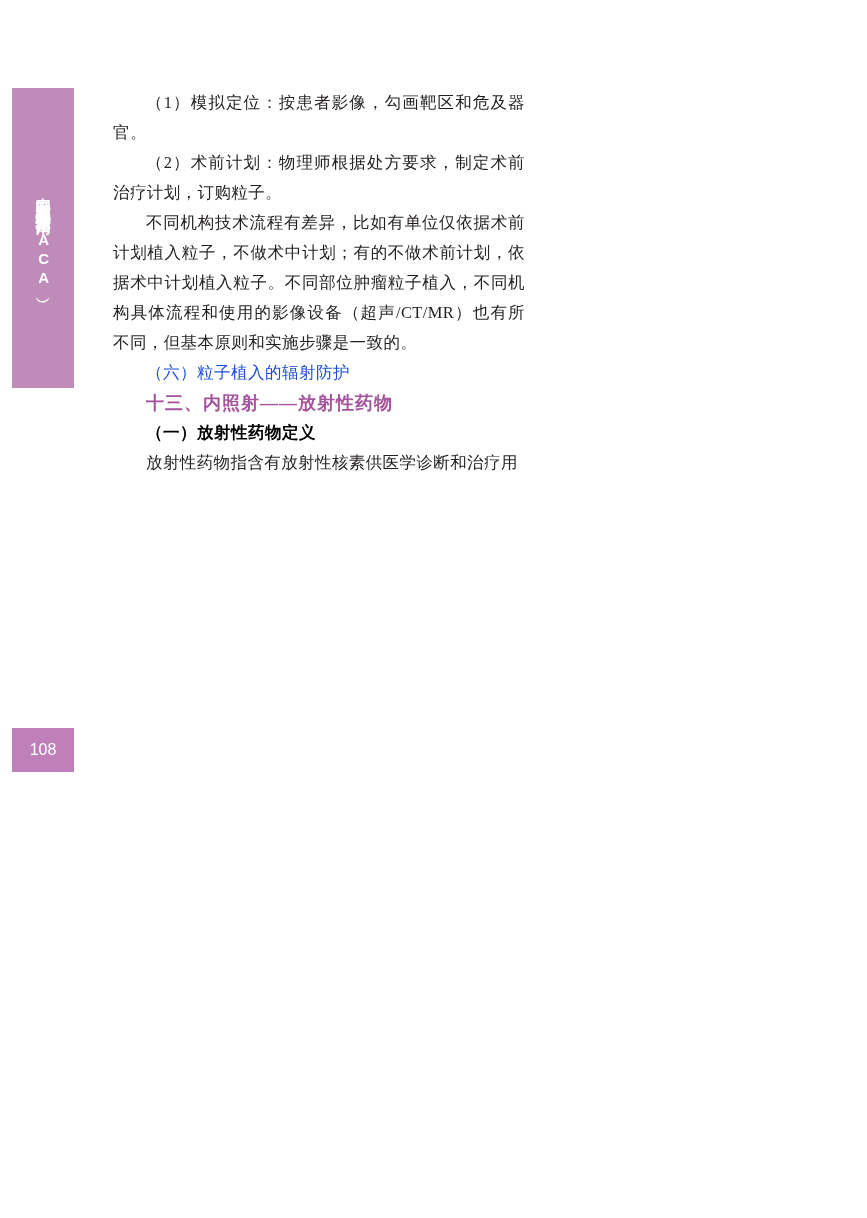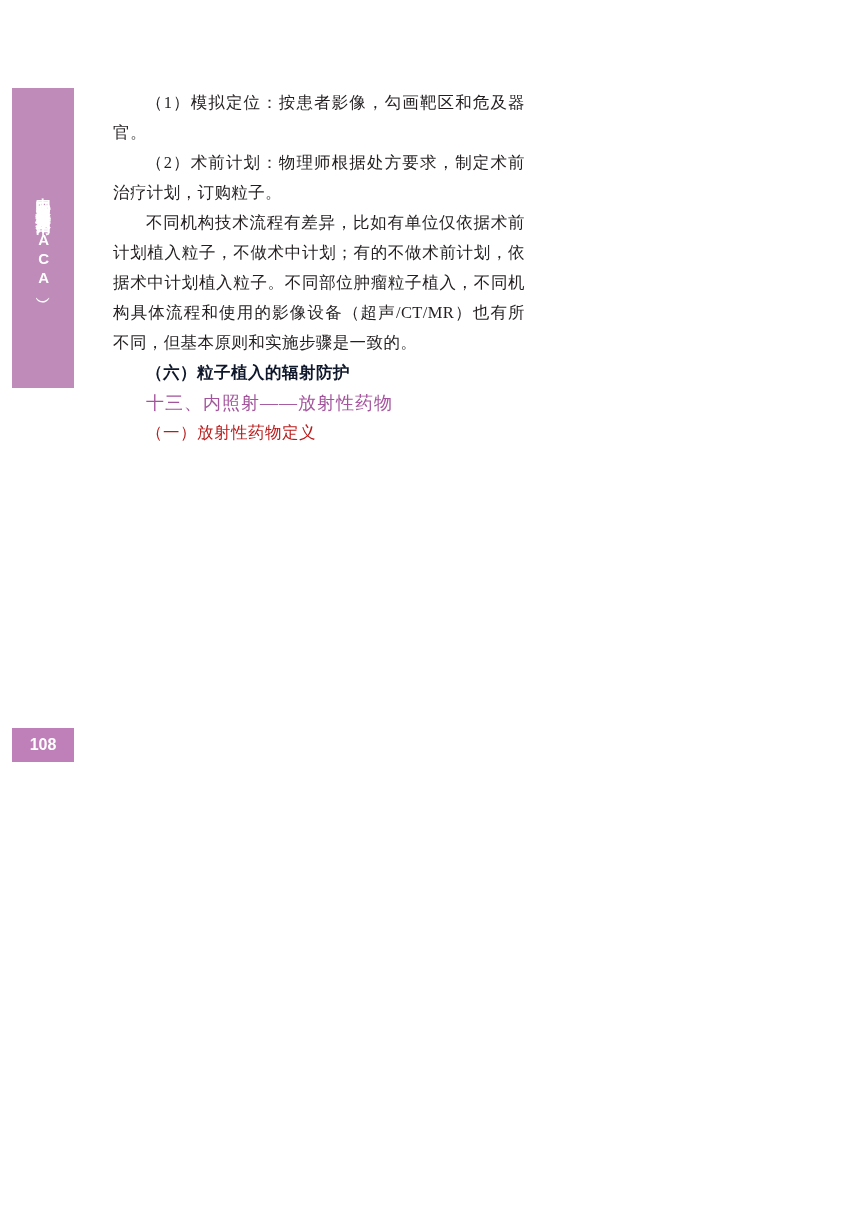--- a/index.html
+++ b/index.html
@@ -38,28 +38,28 @@
     font-family: "Liberation Sans", sans-serif;
     white-space: nowrap;
   }
 
   
   .page-badge {
     position: absolute;
     left: 12px;
     top: 728px;
     width: 62px;
-    height: 34px;
+    height: 44px;
     background: #bf7fb8;
     color: #ffffff;
     display: flex;
     align-items: center;
     justify-content: center;
     font-size: 16px;
-    font-weight: bold;
+    font-weight: normal;
     font-family: "Liberation Sans", sans-serif;
   }
 
   
   .content {
     position: absolute;
     left: 113px;
     top: 88px;
     width: 412px;
     color: #231f20;
@@ -72,39 +72,39 @@
     text-align: justify;
     text-justify: inter-ideograph;
     letter-spacing: 0.4px;
   }
   .para.indent {
     text-indent: 33px;
   }
 
   .sub-head {
     margin: 0;
-    color: #0f172a;
-    font-weight: bold;
+    color: #1d4ed8;
+    font-weight: normal;
     text-indent: 33px;
     letter-spacing: 0.5px;
   }
 
   .section-head {
     margin: 0;
     color: #a4549d;
-    font-weight: normal;
+    font-weight: bold;
     font-size: 18px;
     text-indent: 33px;
     letter-spacing: 1px;
   }
 
   .sub-head2 {
     margin: 0;
-    color: #b91c1c;
-    font-weight: normal;
+    color: #000000;
+    font-weight: bold;
     text-indent: 33px;
     letter-spacing: 0.5px;
   }
 </style>
 </head>
 <body>
 
 <div class="side-tab">
   <span class="side-tab-text">中国肿瘤整合诊治技术指南（CACA）</span>
 </div>
@@ -115,13 +115,14 @@
 
 <div class="content">
   <p class="para indent">（1）模拟定位：按患者影像，勾画靶区和危及器官。</p>
   <p class="para indent">（2）术前计划：物理师根据处方要求，制定术前治疗计划，订购粒子。</p>
   <p class="para indent">不同机构技术流程有差异，比如有单位仅依据术前计划植入粒子，不做术中计划；有的不做术前计划，依据术中计划植入粒子。不同部位肿瘤粒子植入，不同机构具体流程和使用的影像设备（超声/CT/MR）也有所不同，但基本原则和实施步骤是一致的。</p>
 
   <p class="sub-head">（六）粒子植入的辐射防护</p>
 
   <p class="section-head">十三、内照射——放射性药物</p>
   <p class="sub-head2">（一）放射性药物定义</p>
+  <p class="para indent">放射性药物指含有放射性核素供医学诊断和治疗用</p>
 </div>
 
 </body></html>

